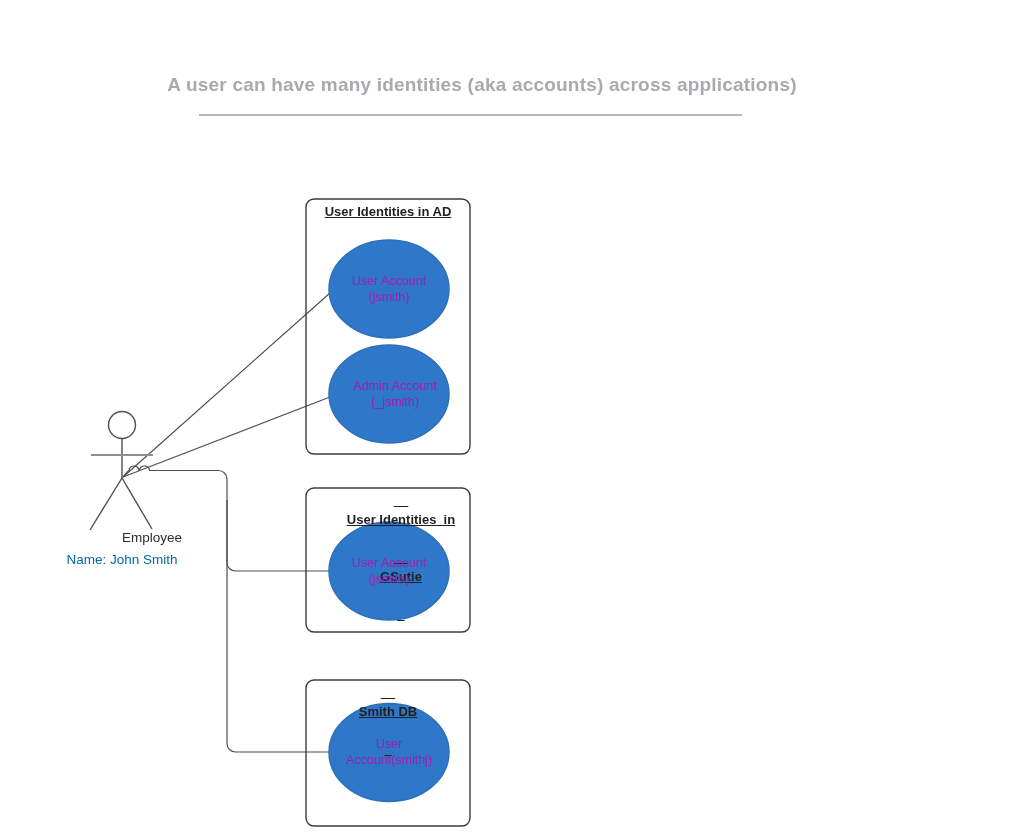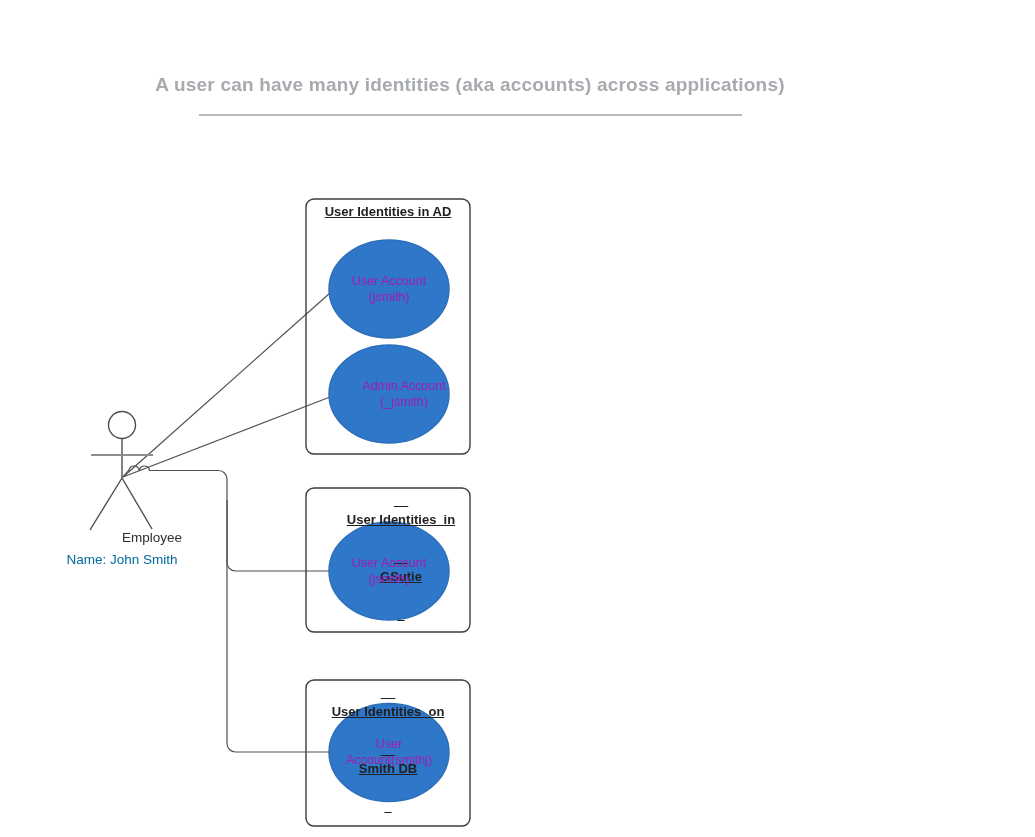--- a/index.html
+++ b/index.html
@@ -6,21 +6,21 @@
   #canvas{
     position:relative;
     width:1035px;height:837px;
     background:#ffffff;
     font-family:"Liberation Sans", sans-serif;
     overflow:hidden;
   }
   #shapes{position:absolute;left:0;top:0;}
   .txt{position:absolute;}
   .main-title{
-    left:150px;top:74px;width:640px;
+    left:162px;top:74px;width:640px;
     text-align:center;
     font-size:19px;font-weight:bold;color:#a7aaae;
     letter-spacing:0.2px;
   }
   .title-underline{
     position:absolute;left:199px;top:114px;width:543px;height:2px;
     background:#b7babd;
   }
   .group-title{
     text-align:center;
@@ -30,21 +30,21 @@
   .ad-title{left:306px;top:202px;width:164px;}
   .gsuite-title{left:294px;top:472px;width:214px;}
   .oracle-title{left:281px;top:664px;width:214px;}
   .ellipse-label{
     display:flex;align-items:center;justify-content:center;
     text-align:center;
     width:120px;height:98px;
     color:#a21caf;font-size:12.5px;line-height:16px;
   }
   .el-1{left:329px;top:240px;}
-  .el-2{left:344px;top:345px;}
+  .el-2{left:335px;top:345px;}
   .el-3{left:329px;top:522px;}
   .el-4{left:329px;top:703px;}
   .actor-label{
     left:62px;top:530px;width:120px;
     text-align:right;font-size:13.5px;color:#2e2e2e;
   }
   .actor-name{
     left:42px;top:552px;width:160px;
     text-align:center;font-size:13.5px;color:#0369a1;
   }
@@ -89,21 +89,20 @@
   <div class="title-underline"></div>
 
   <div class="txt group-title ad-title">User Identities in AD</div>
 
   <div class="txt group-title gsuite-title">
     <div>User Identities  in</div>
     <div>GSutie</div>
   </div>
 
   <div class="txt group-title oracle-title">
-    <div>User Identities  on</div>
     <div>Smith DB</div>
   </div>
 
   <div class="txt ellipse-label el-1">
     <div>
       <div>User Account</div>
       <div>(jsmith)</div>
     </div>
   </div>
 

